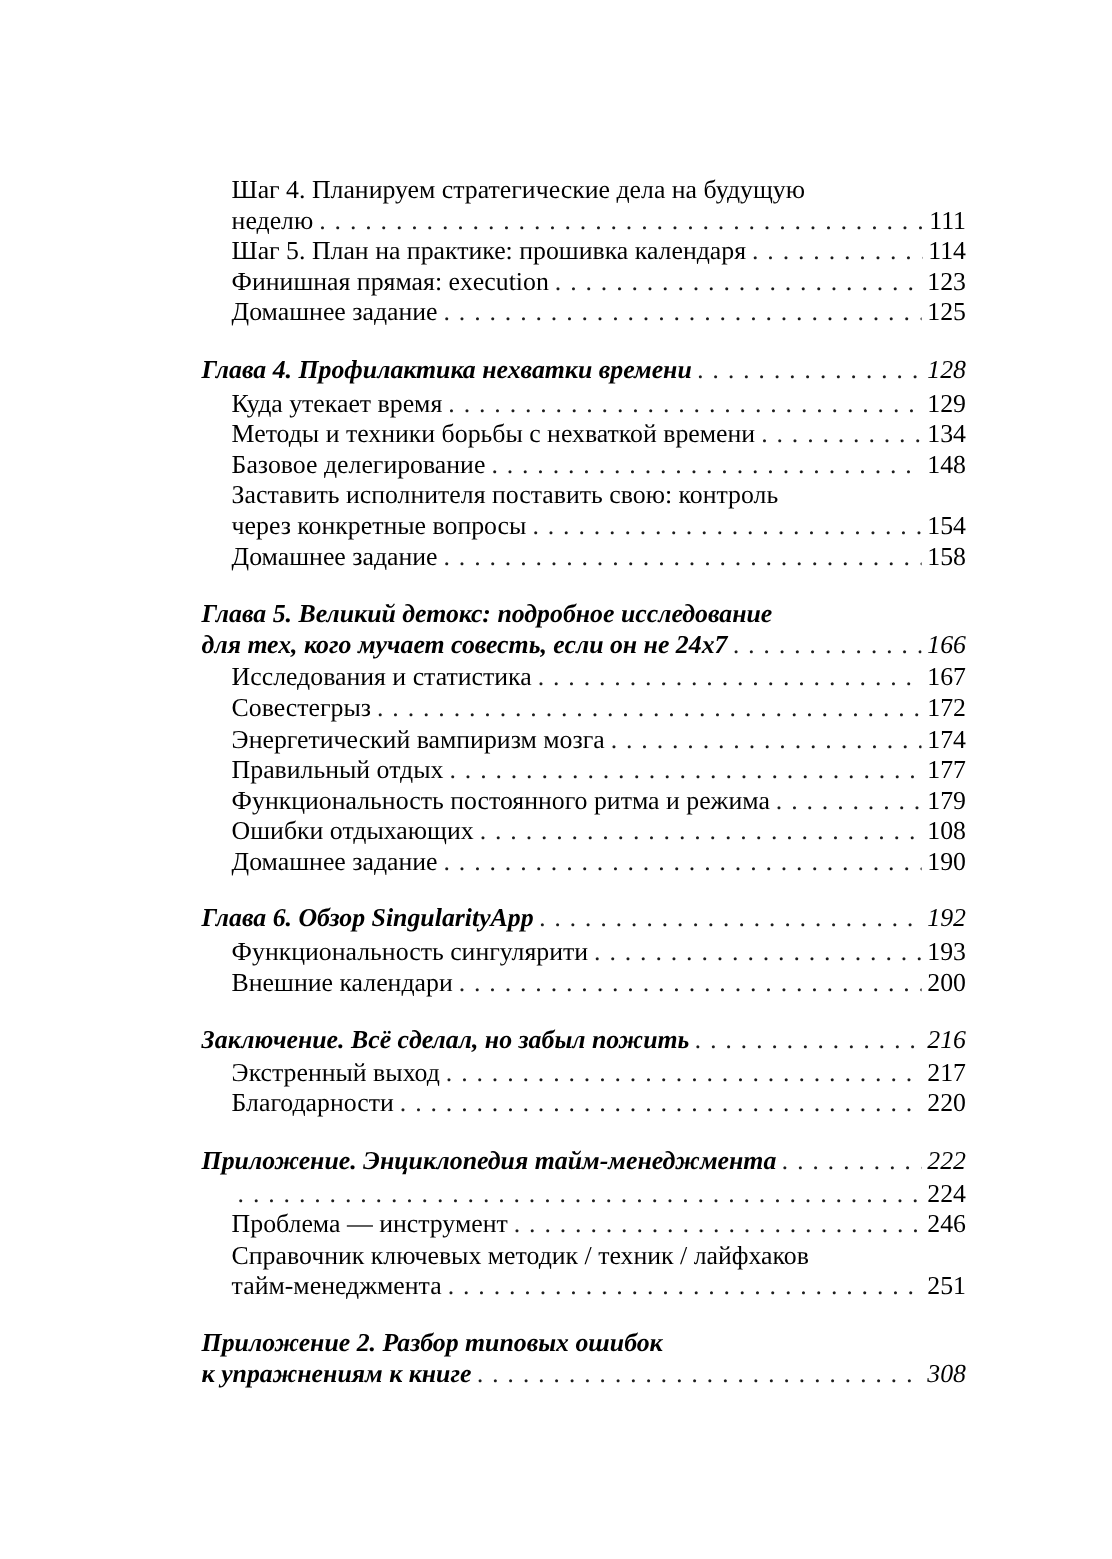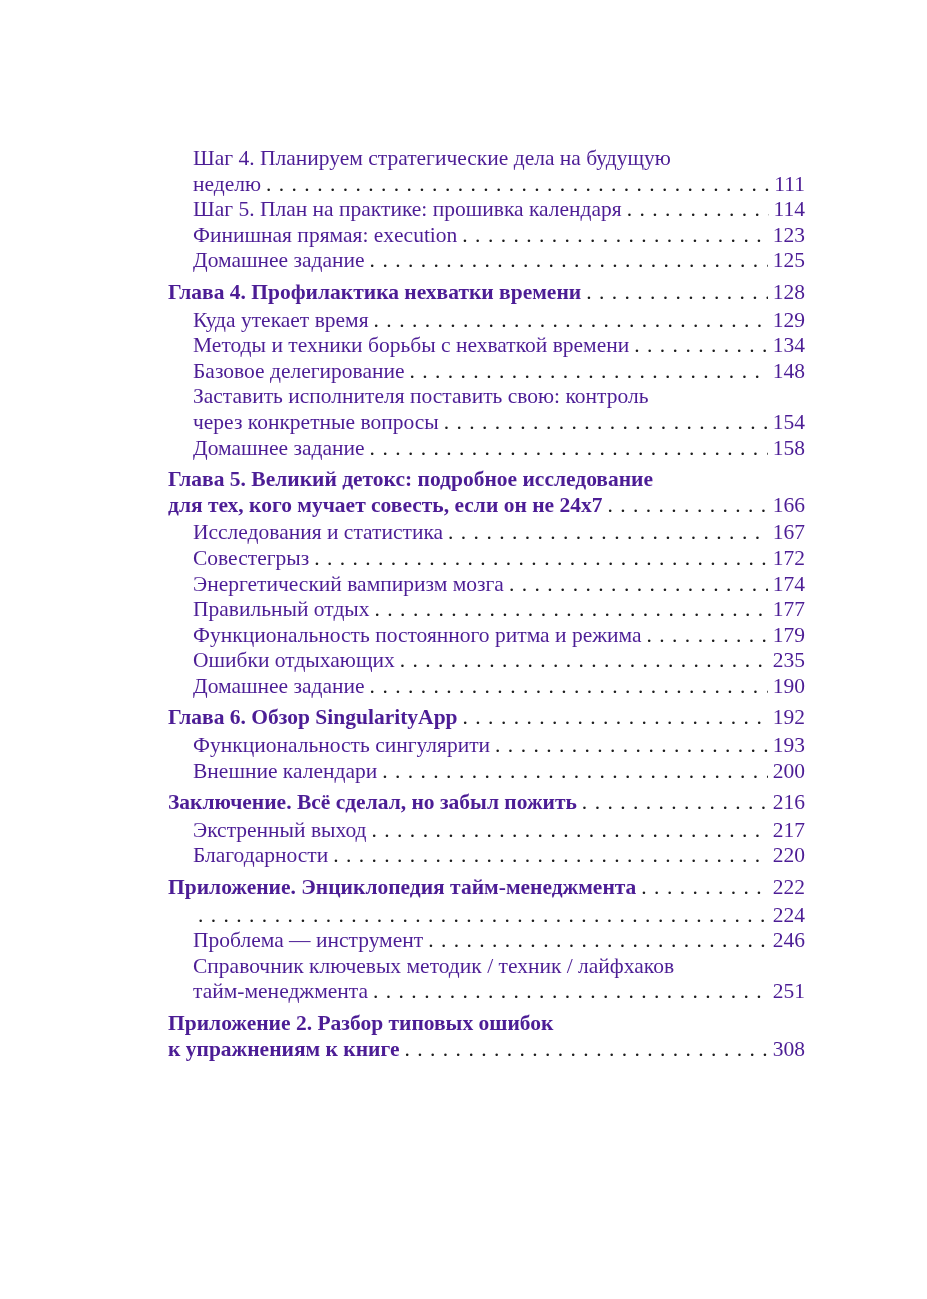--- a/index.html
+++ b/index.html
@@ -7,38 +7,39 @@
     padding: 0;
     background: #ffffff;
   }
   .book-page {
     position: relative;
     width: 927px;
     height: 1186px;
     background: #ffffff;
     overflow: hidden;
     font-family: "Liberation Serif", "DejaVu Serif", serif;
-    color: #4c1d95;
+    color: #000000;
   }
   .toc {
     position: absolute;
     left: 168px;
     top: 146px;
     width: 637px;
   }
   .toc-entry {
     font-size: 21.5px;
     line-height: 25.6px;
   }
   .toc-entry.section {
     margin-left: 25px;
   }
   .toc-entry.chapter {
-    margin-top: 6px;
+    margin-top: 22px;
     margin-bottom: 2px;
+    font-style: italic;
   }
   .toc-entry.chapter .toc-text {
     font-weight: bold;
   }
   .toc-line {
     white-space: nowrap;
   }
   .toc-line.last {
     display: flex;
     align-items: flex-start;
@@ -184,21 +185,21 @@
         <div class="toc-line last">
           <span class="toc-text">Функциональность постоянного ритма и режима</span>
           <span class="dot-leader"></span>
           <span class="toc-page-number">179</span>
         </div>
       </div>
       <div class="toc-entry section">
         <div class="toc-line last">
           <span class="toc-text">Ошибки отдыхающих</span>
           <span class="dot-leader"></span>
-          <span class="toc-page-number">235</span>
+          <span class="toc-page-number">108</span>
         </div>
       </div>
       <div class="toc-entry section">
         <div class="toc-line last">
           <span class="toc-text">Домашнее задание</span>
           <span class="dot-leader"></span>
           <span class="toc-page-number">190</span>
         </div>
       </div>
       <div class="toc-entry chapter">

